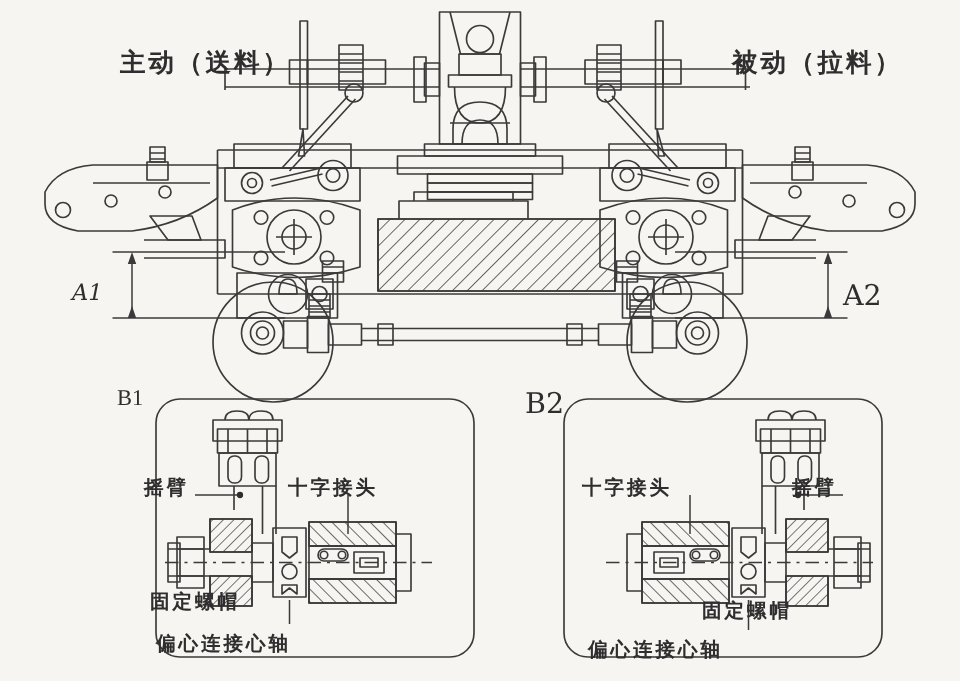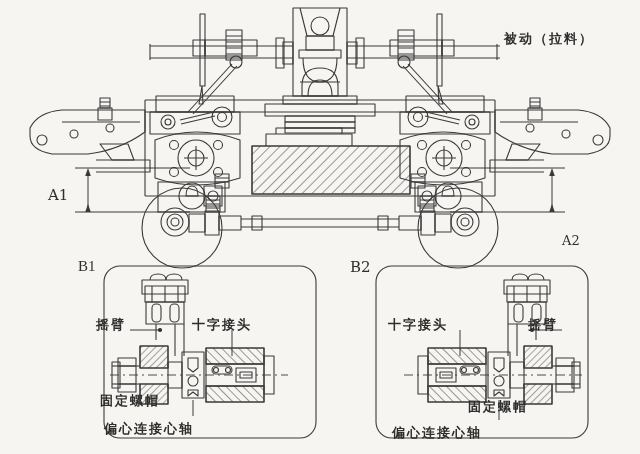--- a/index.html
+++ b/index.html
@@ -7,25 +7,25 @@
     width:640px;height:454px;overflow:hidden;
     background:#f6f5f1;
     font-family:"DejaVu Sans","Liberation Sans",sans-serif;
   }
   #stage{position:relative;width:640px;height:454px;}
   #stage svg{position:absolute;left:0;top:0;}
   .lbl{position:absolute;white-space:nowrap;color:#2e2e2e;}
   .cn{font-family:"DejaVu Sans",sans-serif;font-weight:700;letter-spacing:2px;}
   .lat{font-family:"DejaVu Serif","Liberation Serif",serif;}
   #l-main{left:80px;top:30px;font-size:17px;}
-  #l-sub{left:488px;top:30px;font-size:13px;margin-left:16px;}
-  #l-a1{left:48px;top:186px;font-size:15px;}
-  #l-a2{left:562px;top:186px;font-size:13px;margin-top:47px;}
+  #l-sub{left:488px;top:30px;font-size:17px;}
+  #l-a1{left:48px;top:186px;font-size:15px;font-style:italic;}
+  #l-a2{left:562px;top:186px;font-size:19px;}
   #l-b1{left:78px;top:258px;font-size:15px;font-family:Liberation Serif, serif;}
-  #l-b2{left:350px;top:258px;font-size:15px;}
+  #l-b2{left:350px;top:258px;font-size:19px;}
   #l-b1rock{left:96px;top:316px;font-size:13px;}
   #l-b1cross{left:192px;top:316px;font-size:13px;}
   #l-b1nut{left:100px;top:392px;font-size:13px;}
   #l-b1ecc{left:104px;top:420px;font-size:13px;}
   #l-b2cross{left:388px;top:316px;font-size:13px;}
   #l-b2rock{left:528px;top:316px;font-size:13px;}
   #l-b2nut{left:468px;top:398px;font-size:13px;}
   #l-b2ecc{left:392px;top:424px;font-size:13px;}
   #watermark{
     position:absolute;left:158px;top:196px;
@@ -353,20 +353,21 @@
         <path d="M440,372 L452,372 L452,378 L440,378 Z"></path>
         <rect x="418" y="356" width="10" height="38"></rect>
         <path d="M404,375 L582,375" stroke-dasharray="9,4,2,4" stroke-width="0.9"></path>
         <path d="M499,400 L499,420" stroke-width="1"></path>
       </g>
 
     </g>
   </svg>
 
 
+  <div class="lbl cn" id="l-main">主动（送料）</div>
   <div class="lbl cn" id="l-sub">被动（拉料）</div>
 
   <div class="lbl lat" id="l-a1">A1</div>
   <div class="lbl lat" id="l-a2">A2</div>
 
   <div class="lbl lat" id="l-b1">B1</div>
   <div class="lbl lat" id="l-b2">B2</div>
 
   <div class="lbl cn" id="l-b1rock">摇臂</div>
   <div class="lbl cn" id="l-b1cross">十字接头</div>

